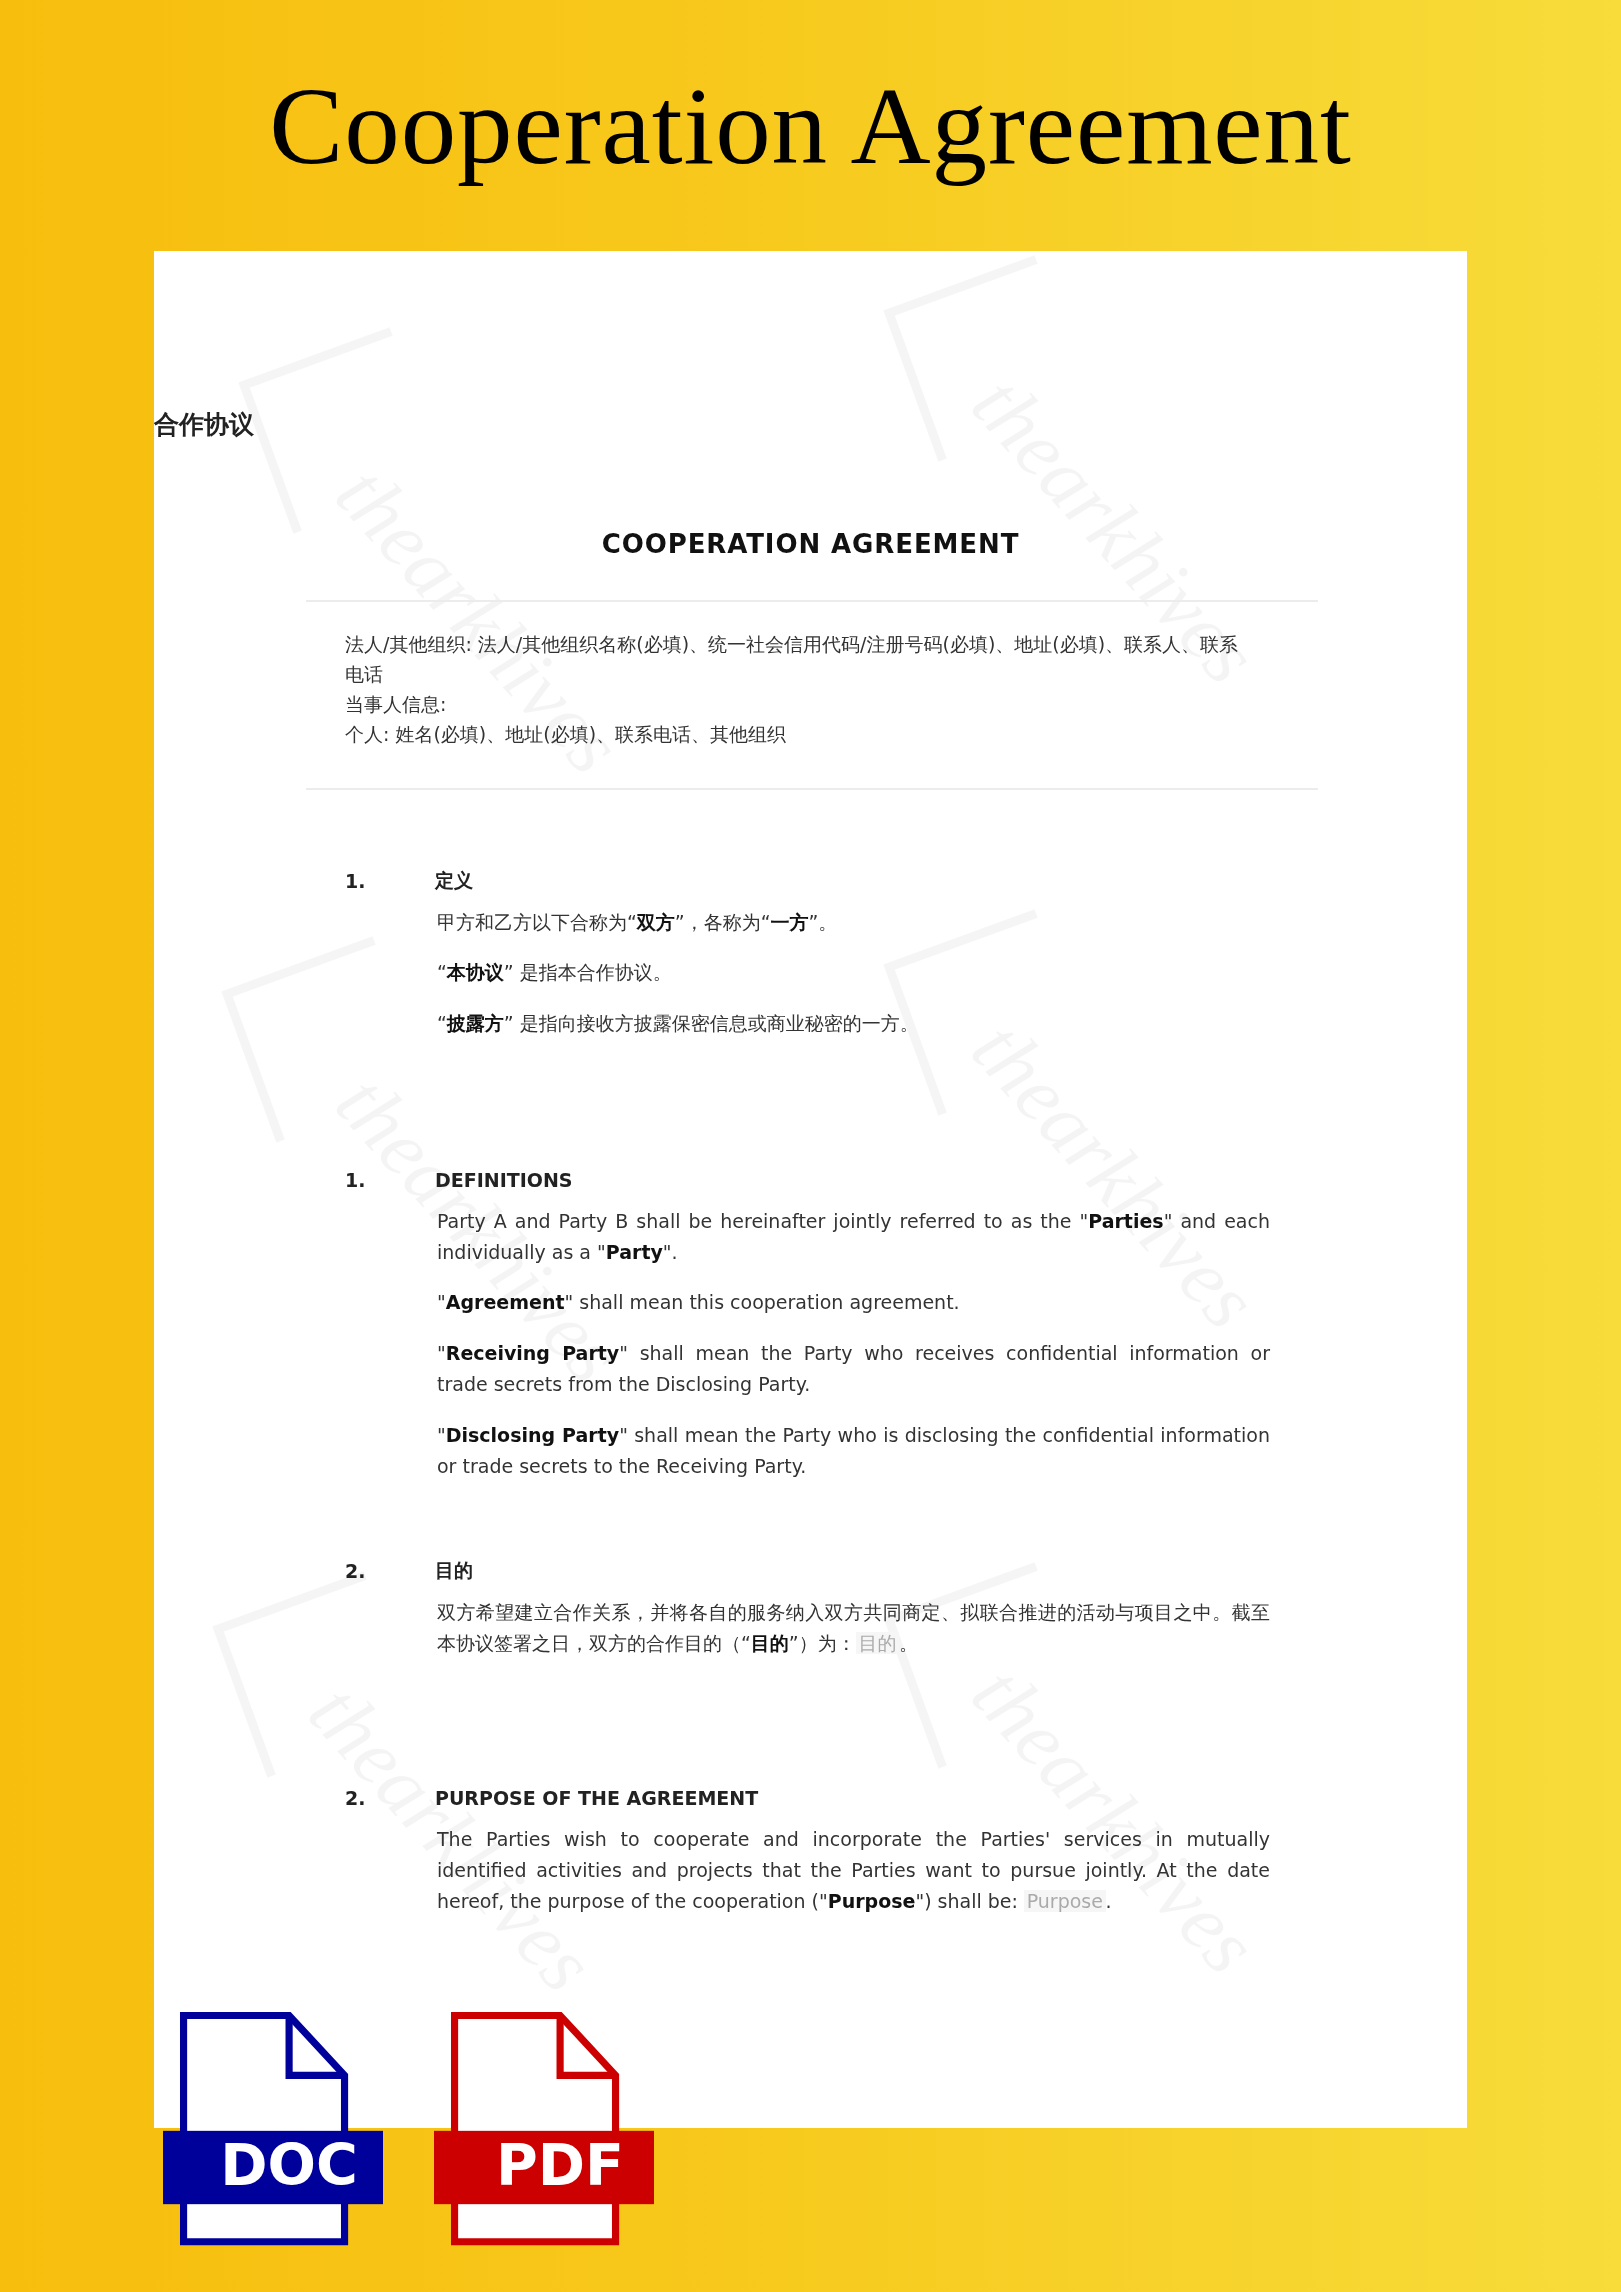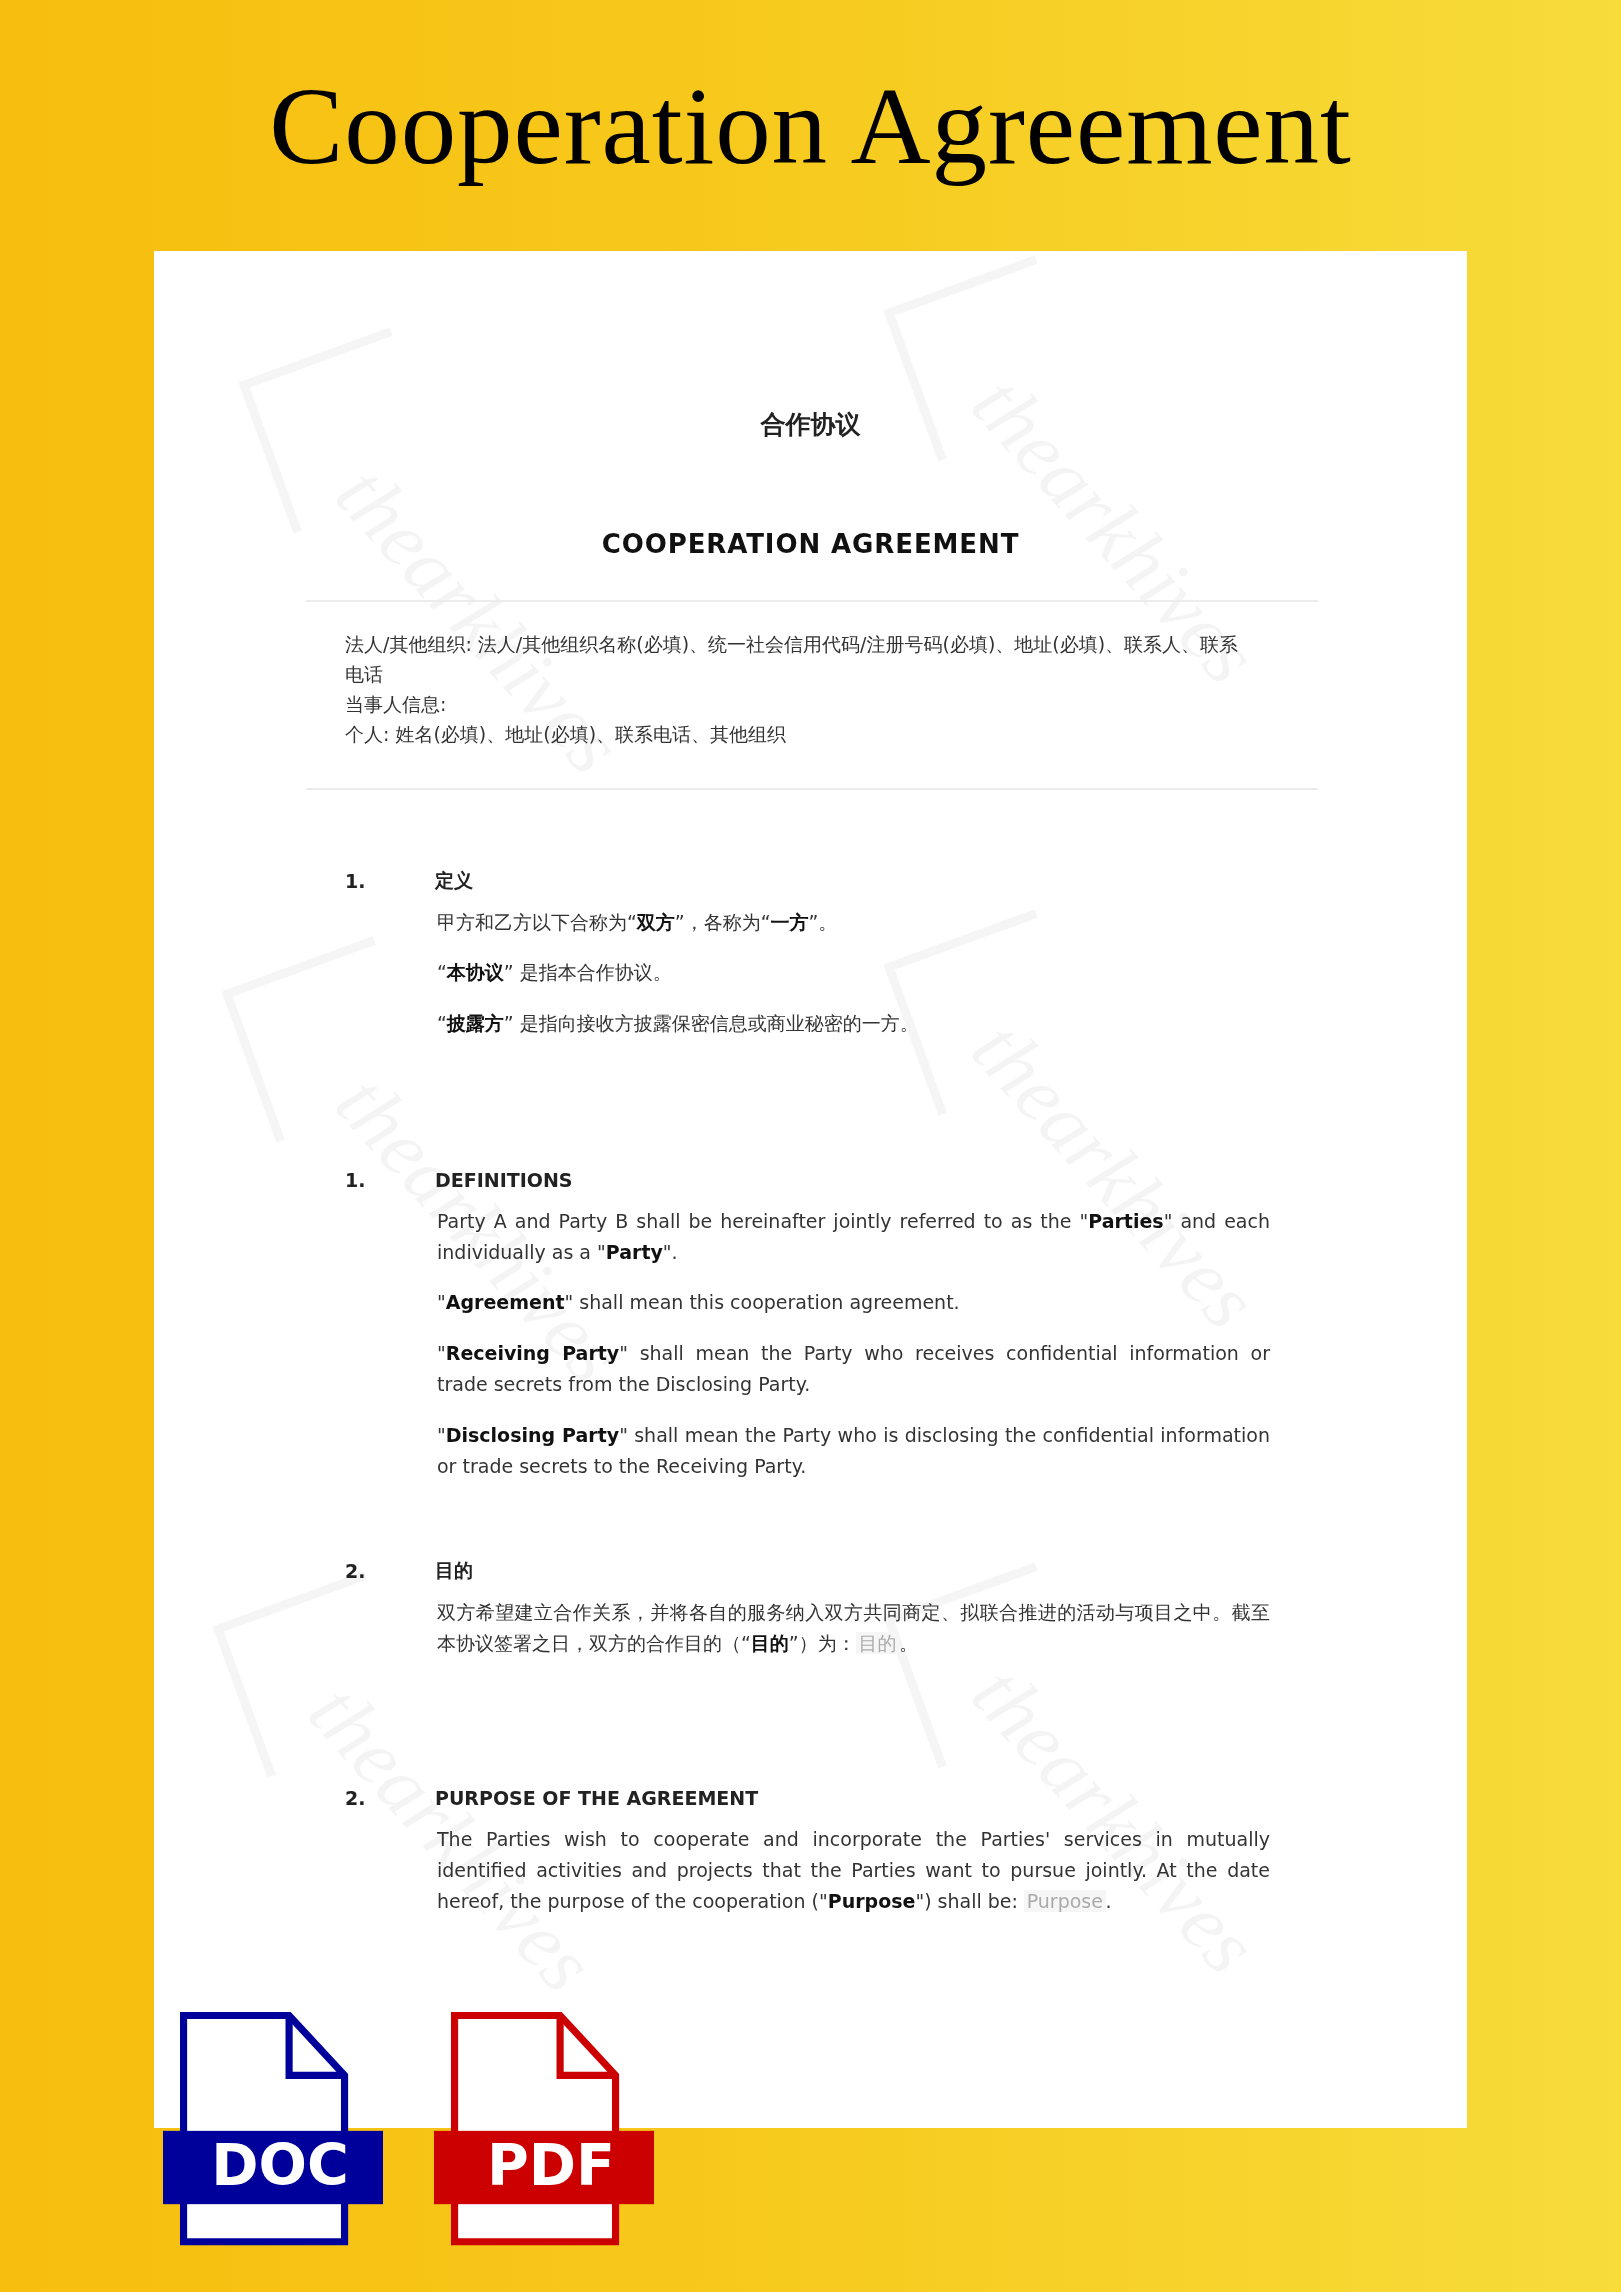--- a/index.html
+++ b/index.html
@@ -24,37 +24,37 @@
     overflow: hidden;
   }
   
   .wm { position: absolute; color: rgba(0,0,0,0.045); font-family: "Liberation Serif", serif;
         font-size: 82px; font-style: italic; transform: rotate(48deg); transform-origin: left top;
         white-space: nowrap; pointer-events: none; }
   .wm-tri { position: absolute; width: 161px; height: 161px; border-left: 9px solid rgba(0,0,0,0.04);
             border-top: 9px solid rgba(0,0,0,0.04); transform: rotate(-20deg); pointer-events:none; }
 
   .doc { position: absolute; left: 0; top: 0; width: 100%; font-family: "DejaVu Sans", sans-serif; }
-  .cn-title { position: absolute; top: 157px; width: 100%; text-align: center; font-weight: bold; font-size: 25px; color: #222; }
+  .cn-title { position: absolute; top: 157px; width: 100%; font-weight: bold; font-size: 25px; color: #222; }
   .en-title { position: absolute; top: 278px; width: 100%; text-align: center; font-weight: bold; font-size: 26px; letter-spacing: 0.9px; color: #111; }
   .rule { position: absolute; left: 152px; width: 1012px; height: 1.8px; background: #ececec; }
   .parties { position: absolute; left: 191px; top: 378px; width: 905px; font-size: 19px; line-height: 30px; color: #333; }
 
   .sec { position: absolute; left: 191px; width: 931px; }
   .sec-head { display: flex; font-weight: bold; font-size: 19px; color: #222; height: 27px; align-items: center; }
   .sec-num { width: 90px; }
   .sec-body { margin-left: 92px; margin-top: 19.7px; width: 833px; font-size: 19px; line-height: 31px; color: #333; text-align: justify; }
   .sec-body p { margin-bottom: 19.7px; }
   .sec-body b { color: #111; }
   .ph { color: #aaa; background: #f6f6f6; padding: 0 2.7px; }
 
   
   .file-icon { position: absolute; top: 2011px; width: 224px; height: 237px; }
   .file-icon svg { position: absolute; left: 0; top: 0; }
-  .file-label { position: absolute; left: 7px; top: 118px; width: 224px; height: 73px; text-align: center;
+  .file-label { position: absolute; left: 16px; top: 118px; width: 224px; height: 73px; text-align: center;
                 color: #fff; font-weight: bold; font-size: 57px; line-height: 73px; font-family: "DejaVu Sans", sans-serif; }
 </style>
 </head>
 <body>
 
 <div class="hero-title">Cooperation Agreement</div>
 
 <div class="page">
 
   <div class="wm-tri" style="left:107px;top:99px;"></div>

